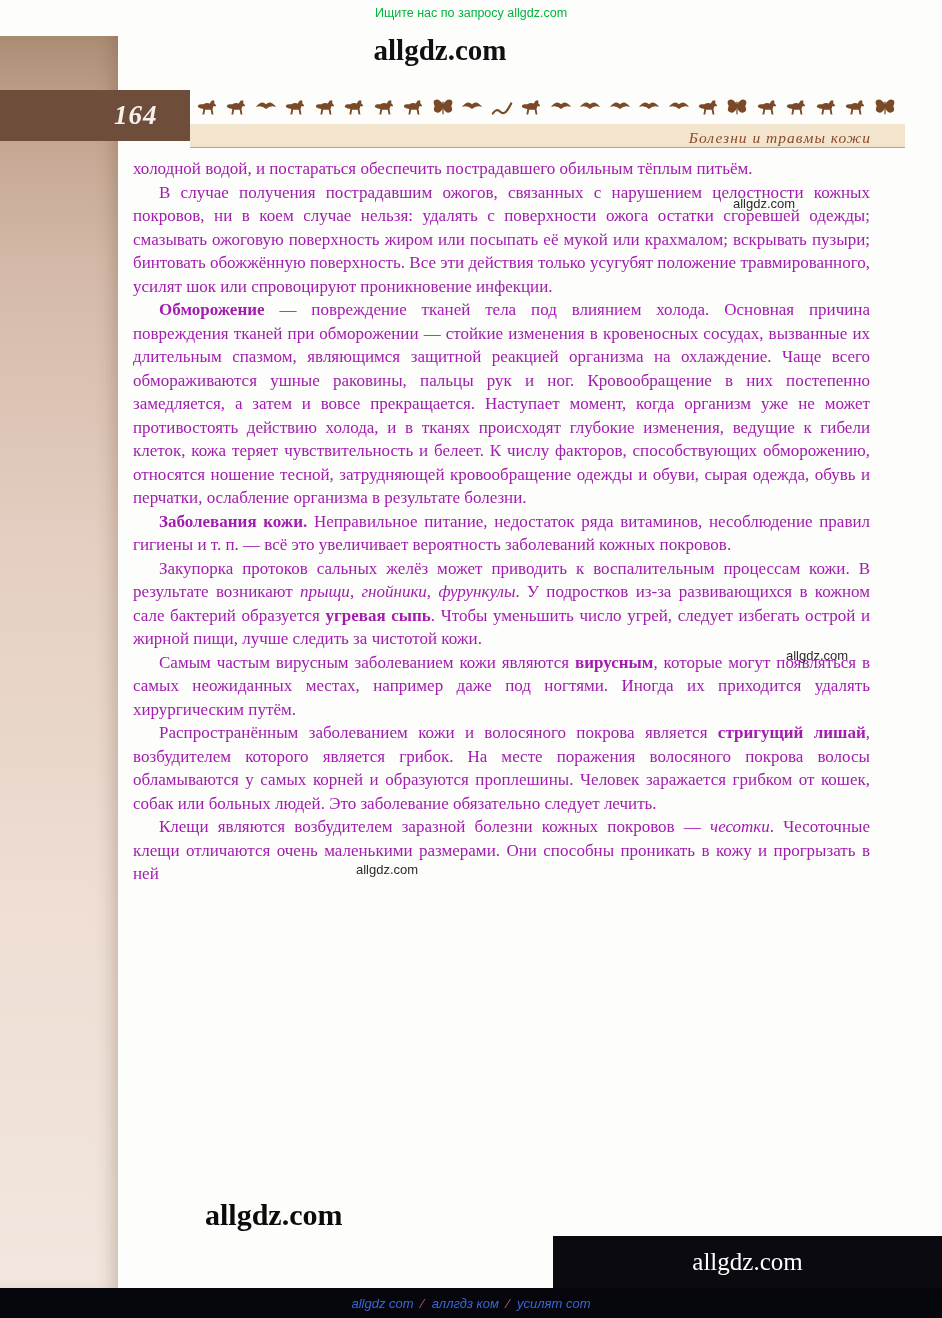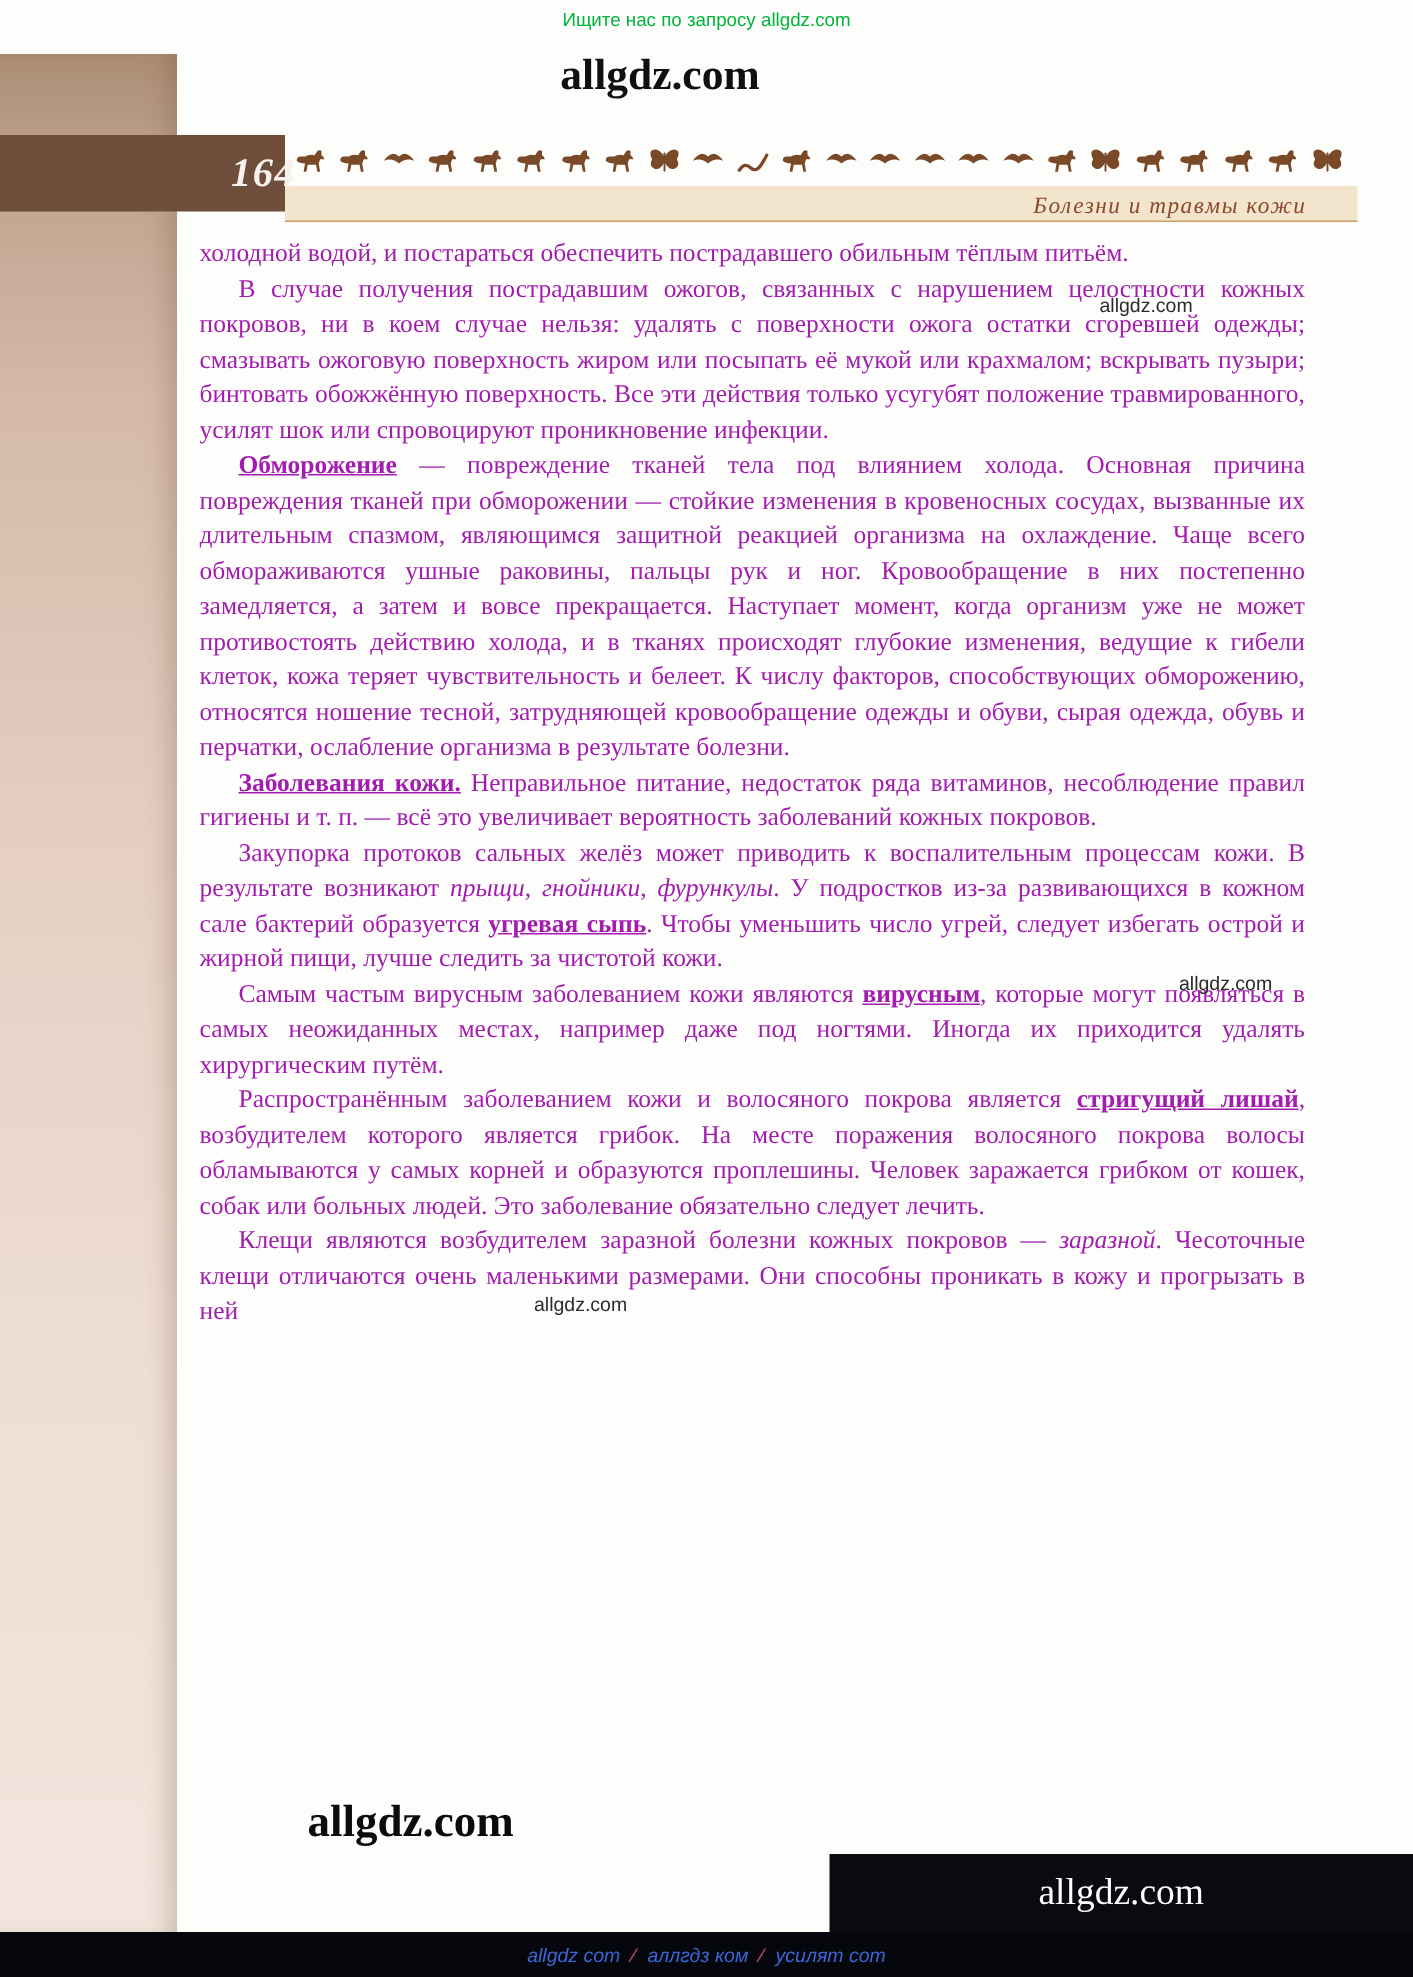--- a/index.html
+++ b/index.html
@@ -17,40 +17,40 @@
 
   .top-notice{position:absolute;top:6px;left:0;width:942px;text-align:center;
     font-family:"Liberation Sans",sans-serif;font-size:12.5px;color:var(--notice-green);}
   .site-title-top{position:absolute;top:34px;left:0;width:880px;text-align:center;
     font-family:"Liberation Serif",serif;font-weight:700;font-size:29px;color:#101010;}
 
   .left-strip{position:absolute;left:0;top:36px;width:118px;height:1252px;
     background:linear-gradient(180deg,#ac8d74 0%,#c0a28d 6%,#d4b9a8 18%,#e4cec1 40%,#eeded4 70%,#f2e6de 100%);
     box-shadow:inset -14px 0 18px -10px rgba(90,60,40,0.28);}
   .page-tab{position:absolute;left:0;top:90px;width:190px;height:51px;background:var(--tab-brown);
-    display:flex;align-items:center;padding-left:40px;}
+    display:flex;align-items:center;}
   .page-tab span{margin-left:114px;color:#f6f1ec;font-style:italic;font-weight:700;
     font-size:27px;font-family:"Liberation Serif",serif;letter-spacing:1px;}
 
   .animal-row{position:absolute;left:196px;top:94px;width:700px;height:28px;
     display:flex;justify-content:space-between;align-items:center;}
   .animal{width:22px;height:20px;color:var(--animal-brown);flex:0 0 auto;}
 
   .chapter-band{position:absolute;left:190px;top:124px;width:715px;height:24px;
     background:#f2e4cd;border-bottom:1px solid #c9a06a;
     display:flex;align-items:flex-end;justify-content:flex-end;padding-right:34px;}
   .chapter-band .chapter-title{font-style:italic;font-size:15.5px;color:var(--header-brown);
     letter-spacing:1px;font-family:"Liberation Serif",serif;}
 
   .body-text{position:absolute;left:133px;top:157px;width:737px;height:1050px;overflow:hidden;
     font-family:"Liberation Serif",serif;font-size:17px;line-height:23.5px;color:#a21caf;
     text-align:justify;hyphens:none;}
   .para{margin:0;}
   .para.indent{text-indent:26px;}
-  .run-bold{font-weight:700;text-decoration:underline;}
+  .run-bold{font-weight:700;}
   .run-italic{font-style:italic;}
 
   .watermark{position:absolute;font-family:"Liberation Sans",sans-serif;font-size:13px;color:#2b2b2b;z-index:5;}
   .wm-1{left:733px;top:196px;}
   .wm-2{left:786px;top:648px;}
   .wm-3{left:356px;top:862px;}
 
   .site-title-bottom{position:absolute;left:205px;top:1198px;
     font-family:"Liberation Serif",serif;font-weight:700;font-size:30px;color:#0b0b0b;}
 
@@ -178,21 +178,21 @@
   </div>
 
   <div class="body-text" id="body-text">
       <p class="para"><span class="run-normal">холодной водой, и постараться обеспечить пострадавшего обильным тёплым питьём.</span></p>
       <p class="para indent"><span class="run-normal">В случае получения пострадавшим ожогов, связанных с нарушением целостности кожных покровов, ни в коем случае нельзя: удалять с поверхности ожога остатки сгоревшей одежды; смазывать ожоговую поверхность жиром или посыпать её мукой или крахмалом; вскрывать пузыри; бинтовать обожжённую поверхность. Все эти действия только усугубят положение травмированного, усилят шок или спровоцируют проникновение инфекции.</span></p>
       <p class="para indent"><span class="run-bold">Обморожение</span><span class="run-normal"> — повреждение тканей тела под влиянием холода. Основная причина повреждения тканей при обморожении — стойкие изменения в кровеносных сосудах, вызванные их длительным спазмом, являющимся защитной реакцией организма на охлаждение. Чаще всего обмораживаются ушные раковины, пальцы рук и ног. Кровообращение в них постепенно замедляется, а затем и вовсе прекращается. Наступает момент, когда организм уже не может противостоять действию холода, и в тканях происходят глубокие изменения, ведущие к гибели клеток, кожа теряет чувствительность и белеет. К числу факторов, способствующих обморожению, относятся ношение тесной, затрудняющей кровообращение одежды и обуви, сырая одежда, обувь и перчатки, ослабление организма в результате болезни.</span></p>
       <p class="para indent"><span class="run-bold">Заболевания кожи.</span><span class="run-normal"> Неправильное питание, недостаток ряда витаминов, несоблюдение правил гигиены и т. п. — всё это увеличивает вероятность заболеваний кожных покровов.</span></p>
       <p class="para indent"><span class="run-normal">Закупорка протоков сальных желёз может приводить к воспалительным процессам кожи. В результате возникают </span><span class="run-italic">прыщи</span><span class="run-normal">, </span><span class="run-italic">гнойники</span><span class="run-normal">, </span><span class="run-italic">фурункулы</span><span class="run-normal">. У подростков из-за развивающихся в кожном сале бактерий образуется </span><span class="run-bold">угревая сыпь</span><span class="run-normal">. Чтобы уменьшить число угрей, следует избегать острой и жирной пищи, лучше следить за чистотой кожи.</span></p>
       <p class="para indent"><span class="run-normal">Самым частым вирусным заболеванием кожи являются </span><span class="run-bold">вирусным</span><span class="run-normal">, которые могут появляться в самых неожиданных местах, например даже под ногтями. Иногда их приходится удалять хирургическим путём.</span></p>
       <p class="para indent"><span class="run-normal">Распространённым заболеванием кожи и волосяного покрова является </span><span class="run-bold">стригущий лишай</span><span class="run-normal">, возбудителем которого является грибок. На месте поражения волосяного покрова волосы обламываются у самых корней и образуются проплешины. Человек заражается грибком от кошек, собак или больных людей. Это заболевание обязательно следует лечить.</span></p>
-      <p class="para indent"><span class="run-normal">Клещи являются возбудителем заразной болезни кожных покровов — </span><span class="run-italic">заразной</span><span class="run-normal">. Чесоточные клещи отличаются очень маленькими размерами. Они способны проникать в кожу и прогрызать в ней</span></p>
+      <p class="para indent"><span class="run-normal">Клещи являются возбудителем заразной болезни кожных покровов — </span><span class="run-italic">чесотки</span><span class="run-normal">. Чесоточные клещи отличаются очень маленькими размерами. Они способны проникать в кожу и прогрызать в ней</span></p>
     </div>
 
   <span class="watermark wm-1">allgdz.com</span>
   <span class="watermark wm-2">allgdz.com</span>
   <span class="watermark wm-3">allgdz.com</span>
 
   <div class="site-title-bottom">allgdz.com</div>
 
   <div class="footer-patch">
     <span class="site-title-footer">allgdz.com</span>

